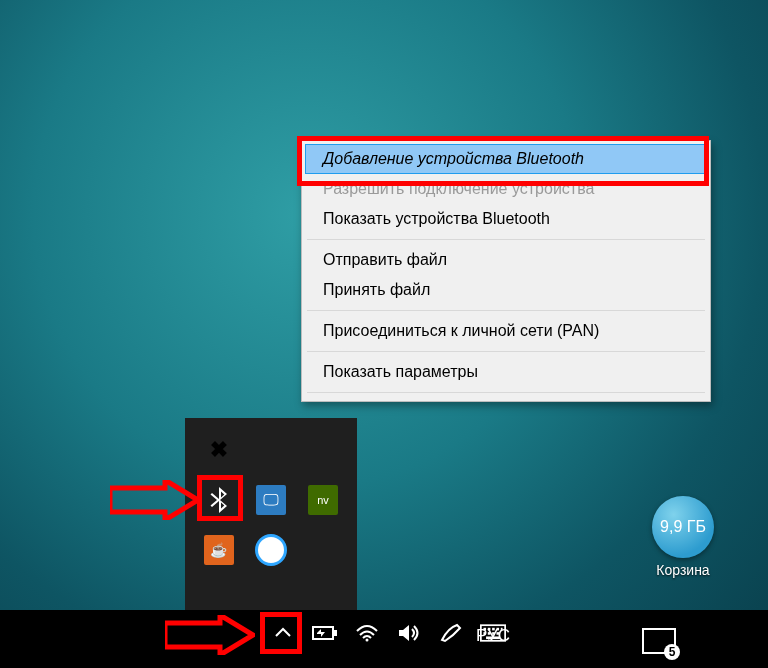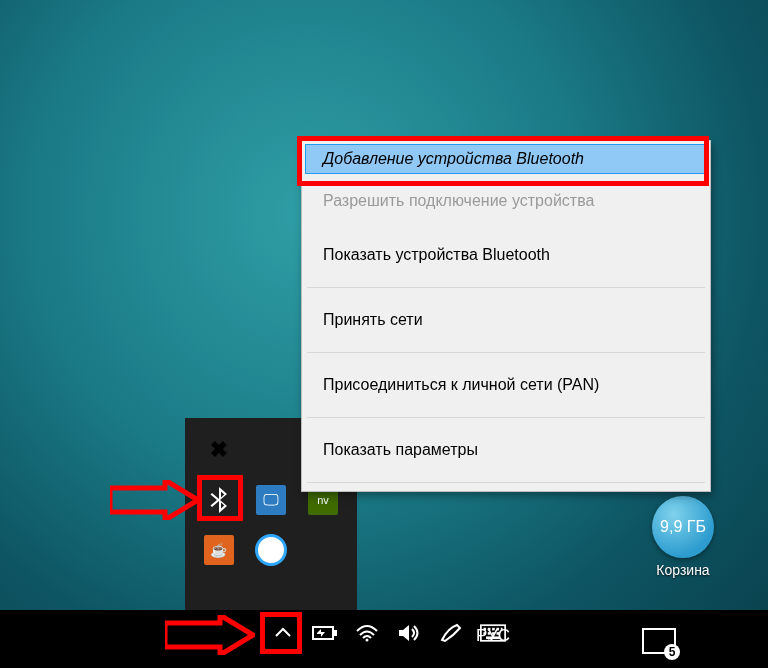--- a/index.html
+++ b/index.html
@@ -33,21 +33,21 @@
     left: 301px;
     top: 140px;
     width: 402px;
     background: #f0f0f0;
     border: 1px solid #bdbdbd;
     box-shadow: 2px 4px 8px rgba(0,0,0,.35);
     padding: 3px;
     z-index: 20;
   }
   .cm-item {
-    padding: 18px 18px;
+    padding: 6px 18px;
     color: #000;
     white-space: nowrap;
   }
   .cm-item.disabled { color: #9a9a9a; }
   .cm-item.bold { font-weight: 400; }
   .cm-item.selected {
     background: #90c8f6;
     border: 1px solid #209cee;
     padding: 5px 17px;
     font-style: italic;
@@ -205,21 +205,22 @@
     </div>
     <div class="tray-cell"></div>
   </div>
 </div>
 
 <div class="context-menu">
   <div class="cm-item selected">Добавление устройства Bluetooth</div>
   <div class="cm-item disabled">Разрешить подключение устройства</div>
   <div class="cm-item bold">Показать устройства Bluetooth</div>
   <div class="cm-sep"></div>
-  <div class="cm-item">Принять сети</div>
+  <div class="cm-item">Отправить файл</div>
+  <div class="cm-item">Принять файл</div>
   <div class="cm-sep"></div>
   <div class="cm-item">Присоединиться к личной сети (PAN)</div>
   <div class="cm-sep"></div>
   <div class="cm-item">Показать параметры</div>
   <div class="cm-sep"></div>
 </div>
 
 <div class="taskbar">
   <div class="taskbar-icons">
     <span class="tb-ic">

